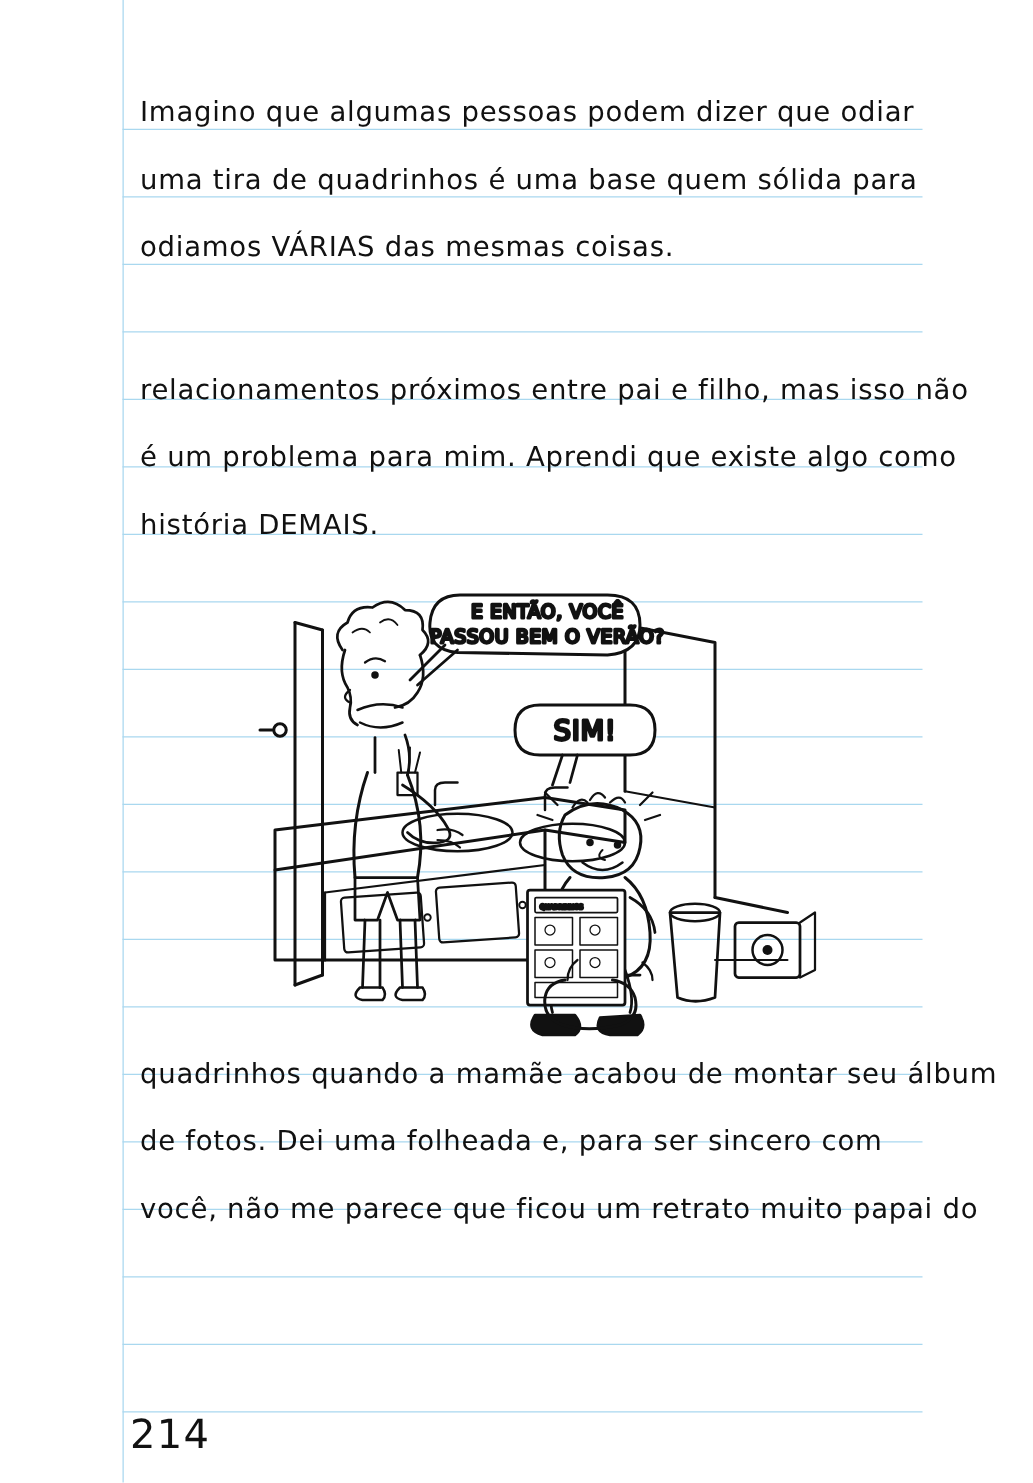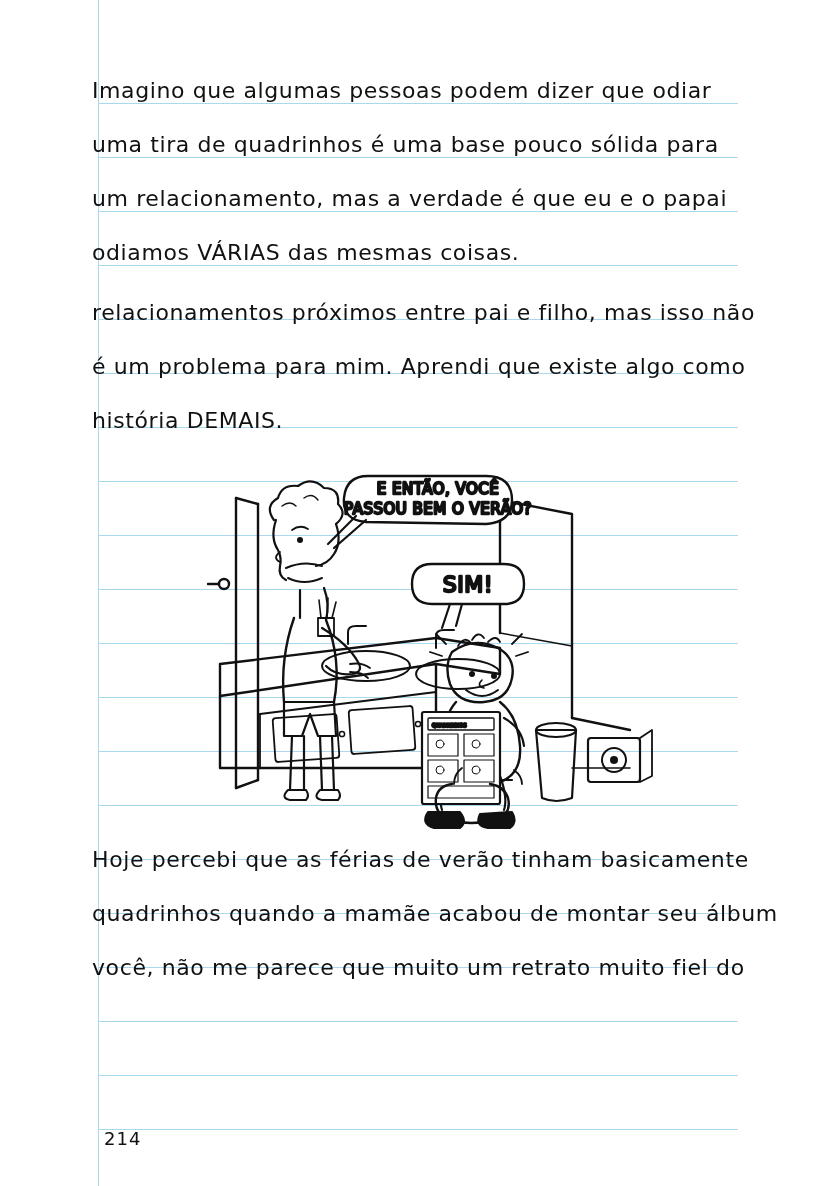--- a/index.html
+++ b/index.html
@@ -33,36 +33,36 @@
     left: 98px;
     top: 0;
     bottom: 0;
     width: 1px;
     background: #a9d8ef;
   }
 
   
   .para {
     position: absolute;
-    left: 92px;
+    left: 112px;
     width: 650px;
     font-family: "DejaVu Sans", sans-serif;
     color: #111;
     font-size: 22px;
     line-height: 54px;
     letter-spacing: 0.6px;
   }
   .para .ln { display: block; white-space: pre; }
 
   
   .page-number {
     position: absolute;
     left: 104px;
     top: 1128px;
-    font-size: 18px;
+    font-size: 32px;
     color: #111;
     letter-spacing: 1px;
   }
 
   
   #comic {
     position: absolute;
     left: 200px;
     top: 468px;
     width: 470px;
@@ -113,22 +113,21 @@
       <div class="rule" style="top: 859px;"></div>
       <div class="rule" style="top: 913px;"></div>
       <div class="rule" style="top: 967px;"></div>
       <div class="rule" style="top: 1021px;"></div>
       <div class="rule" style="top: 1075px;"></div>
       <div class="rule" style="top: 1129px;"></div>
     </div>
 
   <div class="para" id="para1" style="top:64px">
     <span class="ln">Imagino que algumas pessoas podem dizer que odiar</span>
-    <span class="ln">uma tira de quadrinhos é uma base pouco sólida para</span>
-    <span class="ln">um relacionamento, mas a verdade é que eu e o papai</span>
+    <span class="ln">uma tira de quadrinhos é uma base quem sólida para</span>
     <span class="ln">odiamos VÁRIAS das mesmas coisas.</span>
   </div>
 
   <div class="para" id="para2" style="top:286px">
     <span class="ln">relacionamentos próximos entre pai e filho, mas isso não</span>
     <span class="ln">é um problema para mim. Aprendi que existe algo como</span>
     <span class="ln">história DEMAIS.</span>
   </div>
 
   <div id="comic">
@@ -305,20 +304,20 @@
                  q0 -20 -20 -20 z" fill="#fff" stroke="#111" stroke-width="2.4"></path>
         <path d="M250 136 L242 160" stroke-width="2.2"></path>
         <path d="M262 136 L256 158" stroke-width="2.2"></path>
         <text class="bubble-text-big" x="268" y="124" text-anchor="middle">SIM!</text>
       </g>
 
     </svg>
   </div>
 
   <div class="para" id="para3" style="top:833px">
-    <span class="ln">Hoje percebi que as férias de verão tinham basicamente</span>
     <span class="ln">quadrinhos quando a mamãe acabou de montar seu álbum</span>
-    <span class="ln">você, não me parece que muito um retrato muito fiel do</span>
+    <span class="ln">de fotos. Dei uma folheada e, para ser sincero com</span>
+    <span class="ln">você, não me parece que ficou um retrato muito papai do</span>
   </div>
 
   <div class="page-number">214</div>
 
 </div>
 
 </body></html>

